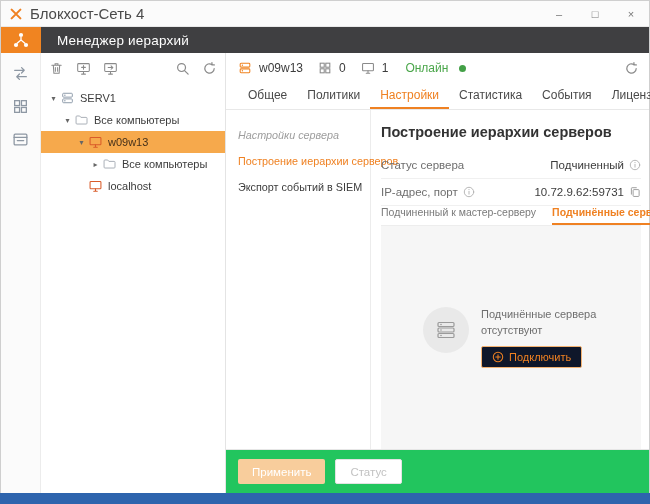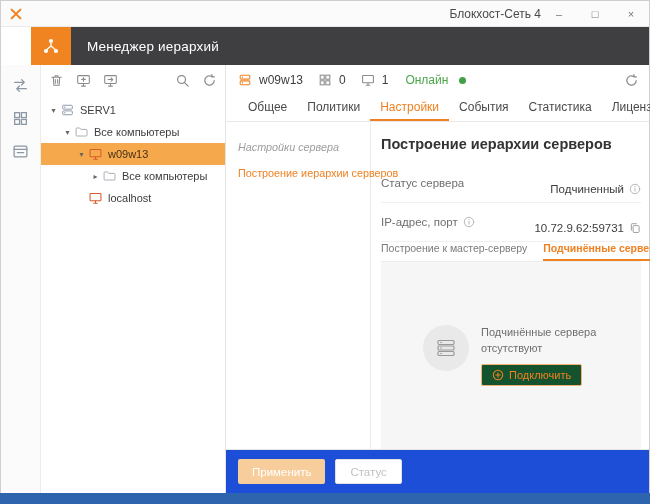--- a/index.html
+++ b/index.html
@@ -4,26 +4,26 @@
 <style>
   *{margin:0;padding:0;box-sizing:border-box;}
   html,body{width:650px;height:504px;overflow:hidden;}
   body{font-family:"Liberation Sans",sans-serif;background:#2e64ad;-webkit-font-smoothing:antialiased;}
   .window{width:650px;height:493px;background:#fff;display:flex;flex-direction:column;border:1px solid #cfcfcf;border-bottom:none;}
   .taskbar{width:650px;height:11px;background:#2e64ad;}
 
   
   .titlebar{height:26px;display:flex;align-items:center;padding-left:8px;background:#fbfbfb;border-bottom:1px solid #e9e9e9;flex:0 0 auto;}
   .logo{width:14px;height:14px;margin-right:7px;display:inline-flex;}
-  .wtitle{font-size:12px;color:#4a4a4a;flex:1;text-align:right;}
+  .wtitle{font-size:15px;color:#4a4a4a;flex:1;}
   .winbtns{display:flex;height:100%;}
   .winbtn{width:36px;height:100%;display:flex;align-items:center;justify-content:center;font-size:11px;color:#777;cursor:default;}
 
   
-  .topline{height:38px;display:flex;flex:0 0 auto;padding-left:30px;}
+  .topline{height:26px;display:flex;flex:0 0 auto;}
   .brand{width:40px;background:#f08421;display:flex;align-items:center;justify-content:center;}
   .brand .icon{width:18px;height:18px;display:inline-flex;}
   .appheader{flex:1;background:#3f3f41;color:#fff;display:flex;align-items:center;padding-left:16px;font-size:13.5px;letter-spacing:.2px;}
 
   
   .main{flex:1;display:flex;min-height:0;}
   .rail{width:40px;border-right:1px solid #ececec;background:#fbfbfb;display:flex;flex-direction:column;align-items:center;padding-top:12px;gap:16px;}
   .ric{width:17px;height:17px;color:#8d97a3;display:inline-flex;}
 
   
@@ -58,39 +58,39 @@
   .contentrow{flex:1;display:flex;min-height:0;}
   .setnav{width:145px;border-right:1px solid #ececec;padding-top:12px;flex:0 0 auto;}
   .sitem{padding:7px 6px 7px 12px;font-size:10.8px;color:#3c3c3c;white-space:nowrap;cursor:default;}
   .sitem.muted{color:#9d9d9d;font-style:italic;}
   .sitem.active{color:#ef8122;}
 
   .detail{flex:1;display:flex;flex-direction:column;padding:12px 8px 0 10px;min-width:0;}
   .detail h1{font-size:14.5px;color:#333;font-weight:700;margin:2px 0 12px 0;}
   .frow{display:flex;align-items:center;justify-content:space-between;padding:7px 0;border-bottom:1px solid #f0f0f0;font-size:11.5px;gap:20px;}
   .frow .lab{color:#6e6e6e;display:inline-flex;align-items:center;gap:5px;}
-  .frow .val{color:#3c3c3c;display:inline-flex;align-items:center;gap:5px;margin-top:12px;}
+  .frow .val{color:#3c3c3c;display:inline-flex;align-items:center;gap:5px;}
   .info-ic{width:12px;height:12px;color:#b3b3b3;display:inline-flex;}
   .copy-ic{width:12px;height:12px;color:#9a9a9a;display:inline-flex;}
 
   .detail h2{font-size:12.5px;color:#333;font-weight:700;margin:14px 0 10px 0;}
   .ctabs{display:flex;gap:16px;border-bottom:1px solid #ededed;font-size:10.5px;flex:0 0 auto;}
   .ctab{padding-bottom:7px;color:#7a7a7a;white-space:nowrap;cursor:default;}
   .ctab.active{color:#ef8122;font-weight:700;box-shadow:inset 0 -2px 0 #ef8122;}
 
   .emptybox{flex:1;background:#f6f6f6;display:flex;align-items:center;justify-content:center;min-height:0;}
   .empty{display:flex;align-items:flex-start;gap:12px;}
   .ecircle{width:46px;height:46px;border-radius:50%;background:#e9e9e9;display:flex;align-items:center;justify-content:center;flex:0 0 auto;}
   .ecircle .icon{width:22px;height:22px;color:#9a9a9a;display:inline-flex;}
   .ecol{display:flex;flex-direction:column;align-items:flex-start;}
   .etext{font-size:11px;color:#6e6e6e;max-width:118px;line-height:1.4;}
-  .connectbtn{margin-top:8px;display:inline-flex;align-items:center;gap:5px;border:1px solid #f3b272;color:#ef8122;background:#14532d;font-size:11px;padding:4px 10px;border-radius:2px;font-family:inherit;justify-content:flex-end;}
+  .connectbtn{margin-top:8px;display:inline-flex;align-items:center;gap:5px;border:1px solid #f3b272;color:#ef8122;background:#0f172a;font-size:11px;padding:4px 10px;border-radius:2px;font-family:inherit;justify-content:flex-end;}
   .plus-ic{width:12px;height:12px;color:#ef8122;display:inline-flex;}
 
-  .footer{height:44px;border-top:1px solid #e6e6e6;display:flex;align-items:center;gap:10px;padding:16px 12px;background:#1d4ed8;flex:0 0 auto;}
+  .footer{height:44px;border-top:1px solid #e6e6e6;display:flex;align-items:center;gap:10px;padding:16px 12px;background:#22c55e;flex:0 0 auto;}
   .btn{height:25px;padding:0 14px;font-size:11.5px;border-radius:2px;font-family:inherit;}
   .btn.primary:disabled{background:#f8cd9c;color:#fff;border:none;}
   .btn.secondary:disabled{background:#fff;border:1px solid #e3e3e3;color:#c2c2c2;}
 
   .icon svg,.ric svg,.tbic svg,.srv-ic svg,.cnt-ic svg,.refr svg,.info-ic svg,.copy-ic svg,.plus-ic svg,.ticon svg,.logo svg{width:100%;height:100%;display:block;}
 </style>
 </head>
 <body>
 
 <div class="window">
@@ -281,30 +281,31 @@
               <path d="M13 8A5 5 0 1 1 10.6 3.7"></path>
               <path d="M10.6 1.6v2.6h2.6"></path>
             </svg>
         </span>
       </div>
 
       <div class="tabs">
         <div class="tab">Общее</div>
         <div class="tab">Политики</div>
         <div class="tab active">Настройки</div>
+        <div class="tab">Статистика</div>
         <div class="tab">События</div>
-        <div class="tab">Статистика</div>
         <div class="tab">Лицензии</div>
       </div>
 
       <div class="contentrow">
 
         <div class="setnav">
           <div class="sitem muted">Настройки сервера</div>
           <div class="sitem active">Построение иерархии серверов</div>
+          <div class="sitem">Экспорт событий в SIEM</div>
         </div>
 
         <div class="detail">
           <h1>Построение иерархии серверов</h1>
 
           <div class="frow">
             <span class="lab">Статус сервера</span>
             <span class="val">
               <span>Подчиненный</span>
               <span class="info-ic">
@@ -334,21 +335,21 @@
                 <svg viewBox="0 0 14 14" fill="none" stroke="currentColor" stroke-width="1.1" stroke-linejoin="round">
                     <rect x="4.8" y="4.2" width="7" height="8" rx="1"></rect>
                     <path d="M2.8 10V2.8a.8.8 0 0 1 .8-.8H9"></path>
                   </svg>
               </span>
             </span>
           </div>
 
 
           <div class="ctabs">
-            <div class="ctab">Построение к мастер-серверу</div>
+            <div class="ctab">Подчиненный к мастер-серверу</div>
             <div class="ctab active">Подчинённые серверы</div>
           </div>
 
           <div class="emptybox">
             <div class="empty">
               <div class="ecircle">
                 <span class="icon">
                   <svg viewBox="0 0 22 22" fill="none" stroke="currentColor" stroke-width="1.2">
                       <rect x="3" y="3.5" width="16" height="4" rx="1"></rect>
                       <rect x="3" y="9" width="16" height="4" rx="1"></rect>

